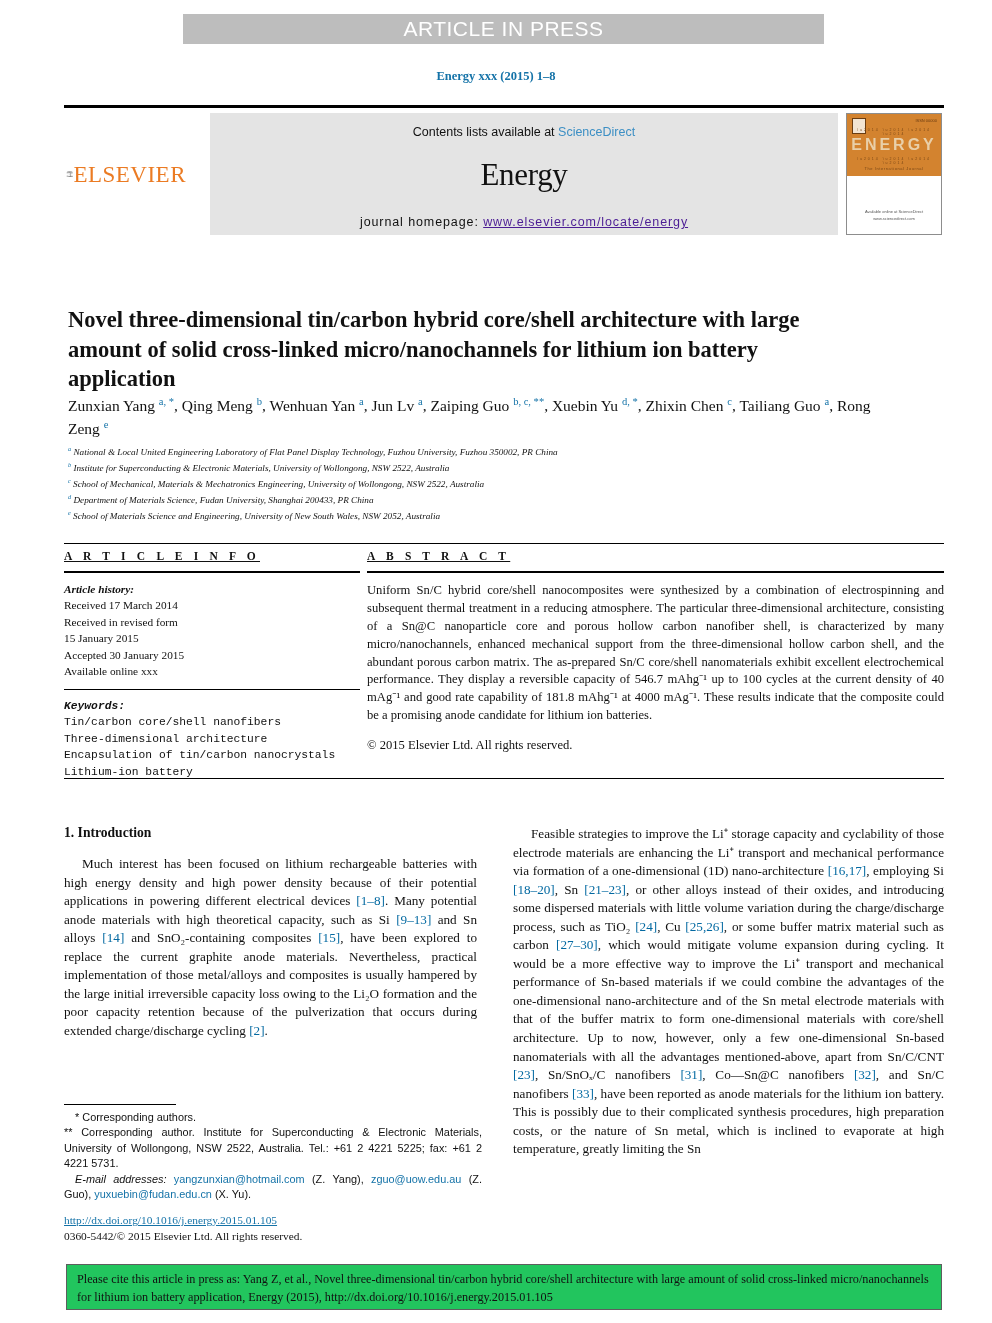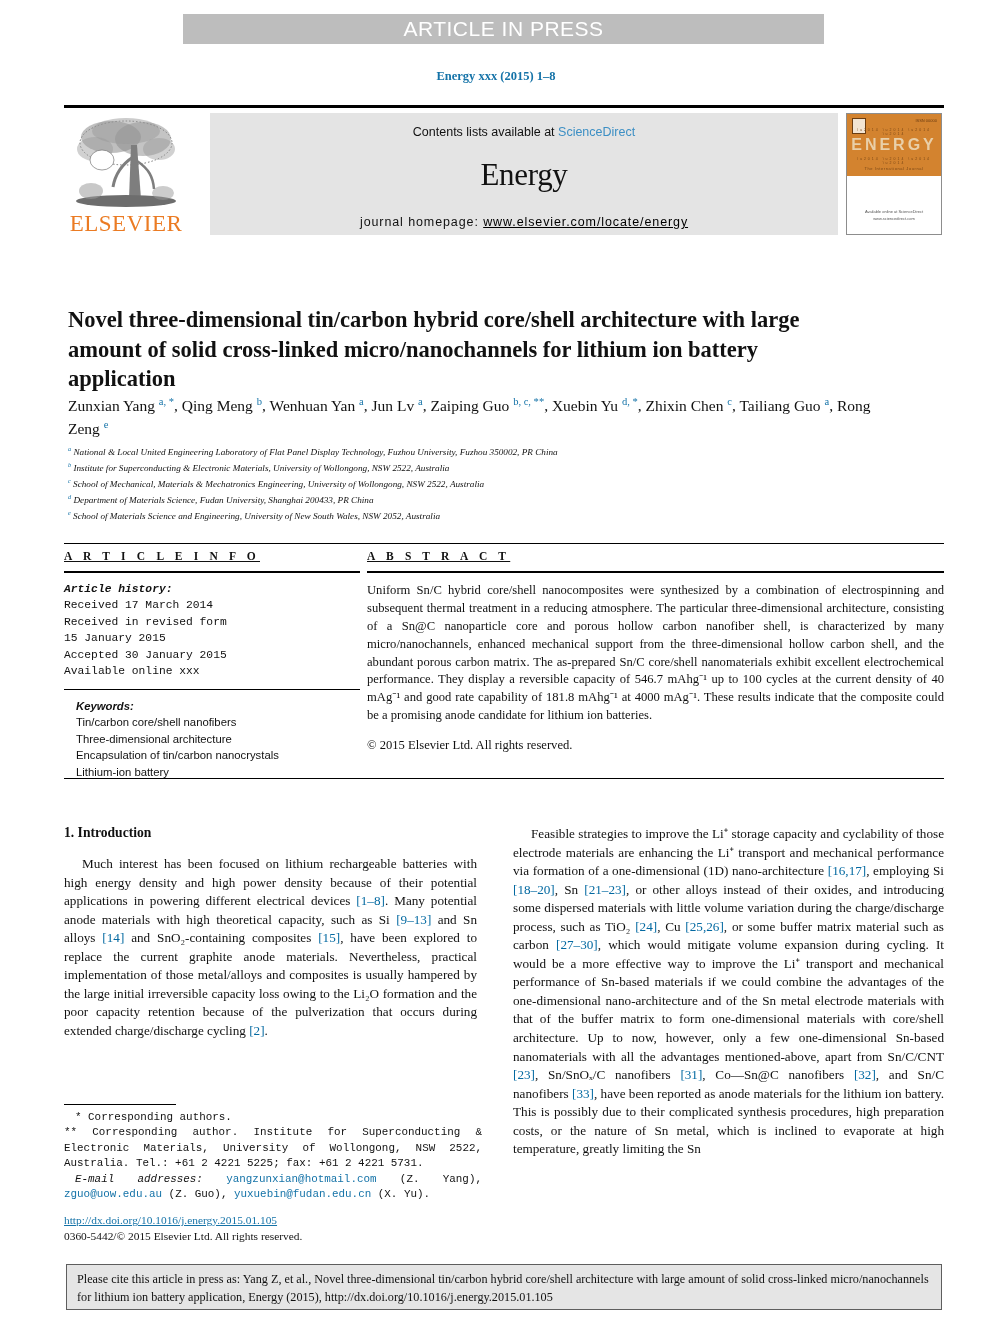--- a/index.html
+++ b/index.html
@@ -47,21 +47,21 @@
     left: 64px; top: 105px;
     width: 880px; height: 133px;
   }
   .masthead-rule {
     position: absolute; left: 0; top: 0;
     width: 880px; height: 3px; background: #000;
   }
   .elsevier-logo {
     position: absolute; left: 2px; top: 8px;
     width: 120px; height: 122px;
-    display: flex; flex-direction: column; align-items: center; justify-content: flex-end;
+    display: flex; flex-direction: row; align-items: center; justify-content: flex-end;
   }
   .tree-svg { display:block; }
   .elsevier-word {
     font-family: "Liberation Serif", serif;
     font-size: 23px;
     color: #eb7b23;
     letter-spacing: 0.5px;
     line-height: 1;
     margin-top: 1px;
   }
@@ -86,21 +86,21 @@
     color: #111;
     letter-spacing: -0.3px;
   }
   .homepage-line {
     font-family: "Liberation Sans", sans-serif;
     font-size: 12.5px;
     margin-top: 22px;
     letter-spacing: 0.9px;
     color: #111;
   }
-  .homepage-line .url { color: #000000; }
+  .homepage-line .url { color: #4c1d95; }
   .cover-thumb {
     position: absolute;
     left: 782px; top: 8px;
     width: 96px; height: 122px;
     background: #ffffff;
     border: 1px solid #8d8d8d;
     overflow: hidden;
   }
   .cover-top {
     position: absolute; left: 0; top: 0; width: 100%; height: 62px;
@@ -180,35 +180,34 @@
     font-weight: bold;
     font-size: 11.5px;
     letter-spacing: 4.2px;
     color: #111;
     text-decoration: underline;
   }
   .hr-thin { border-top: 1.6px solid #000; margin-top: 9px; }
   .hr-thick { border-top: 2.2px solid #000; margin-top: 9px; }
 
   .hist {
+    font-family: Liberation Serif, serif;
+    font-size: 11.3px;
+    line-height: 1.46;
+    margin-top: 8px;
+    color: #111;
+  }
+  .hist .lbl, .kw .lbl { font-style: italic; font-weight: bold; }
+  .kw {
     font-family: Liberation Mono, monospace;
     font-size: 11.3px;
     line-height: 1.46;
     margin-top: 8px;
     color: #111;
   }
-  .hist .lbl, .kw .lbl { font-style: italic; font-weight: bold; }
-  .kw {
-    font-family: Liberation Sans, sans-serif;
-    font-size: 11.3px;
-    line-height: 1.46;
-    margin-top: 8px;
-    color: #111;
-    margin-left: 12px;
-  }
   .abs-body {
     font-family: "Liberation Serif", serif;
     font-size: 12.6px;
     line-height: 1.42;
     text-align: justify;
     margin-top: 9px;
     color: #111;
   }
   .copyright {
     text-align: left;
@@ -247,21 +246,21 @@
     margin: 0;
   }
   .ref { color: #0369a1; }
 
   
   .footnotes {
     position: absolute; left: 64px; top: 1104px; width: 418px;
   }
   .fn-rule { width: 112px; border-top: 1.1px solid #000; margin-bottom: 5px; }
   .fn {
-    font-family: Liberation Mono, monospace;
+    font-family: Liberation Sans, sans-serif;
     font-size: 10.9px;
     line-height: 1.42;
     text-align: justify;
     color: #111;
     margin: 0;
   }
   .fn-indent { text-indent: 11px; }
   .fn-email { font-style: italic; }
   .fn a, .link { color: #1573a8; text-decoration: none; }
 
@@ -272,21 +271,21 @@
     line-height: 1.42;
     color: #111;
   }
   .doi-block .doi { color: #1573a8; }
 
   
   .cite-box {
     position: absolute;
     left: 66px; top: 1264px;
     width: 876px; height: 46px;
-    background: #e5e5e5;
+    background: #22c55e;
     border: 1px solid #5e5e5e;
     padding: 6px 10px 0 10px;
   }
   .cite-text {
     font-family: "Liberation Serif", serif;
     font-size: 12.2px;
     line-height: 1.45;
     color: #111;
   }
 </style>

